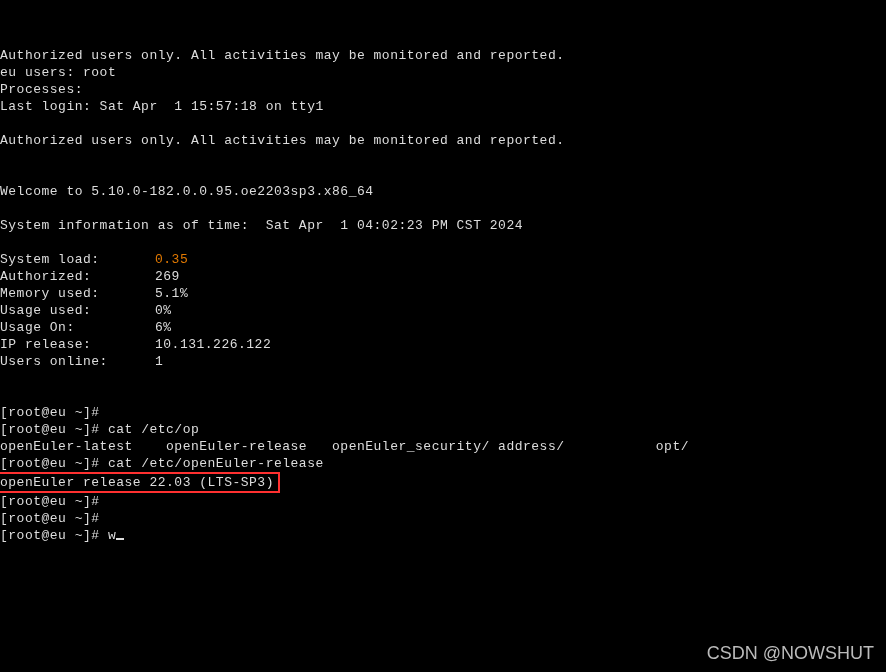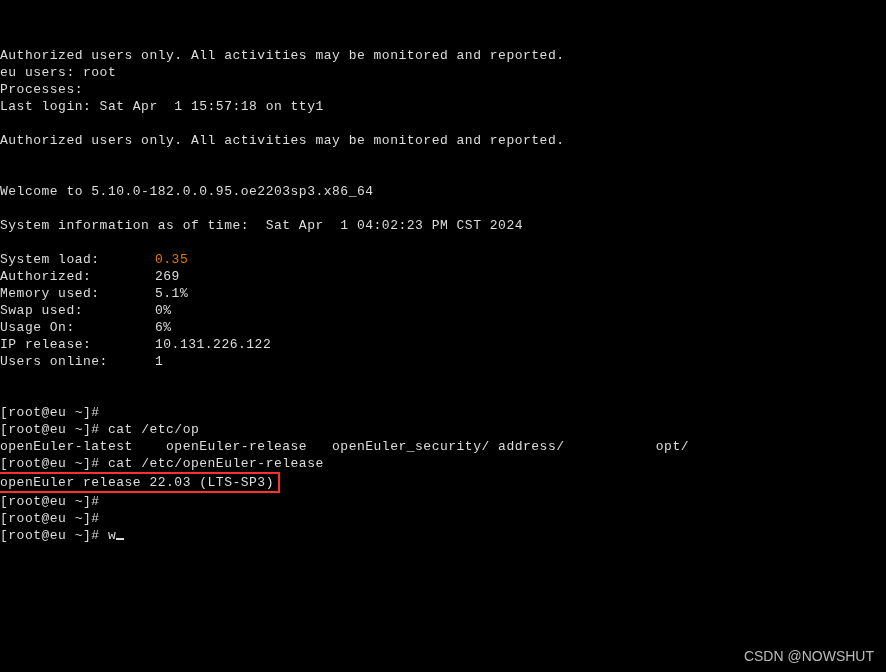--- a/index.html
+++ b/index.html
@@ -37,21 +37,21 @@
       width: 8px;
       border-bottom: 2px solid #ddd;
       margin-bottom: -1px;
     }
     .watermark {
       position: absolute;
       bottom: 8px;
       right: 12px;
       color: #bbb;
       font-family: Arial, sans-serif;
-      font-size: 14px;
+      font-size: 18px;
       letter-spacing: 0;
       text-align: center;
     }
     .info-row {
       display: inline-block;
     }
     .label-col {
       display: inline-block;
       width: 155px;
       font-family: Liberation Mono, monospace;
@@ -69,21 +69,21 @@
 <span>Authorized users only. All activities may be monitored and reported.</span>
 
 
 <span>Welcome to 5.10.0-182.0.0.95.oe2203sp3.x86_64</span>
 
 <span>System information as of time:  Sat Apr  1 04:02:23 PM CST 2024</span>
 
 <span class="info-row"><span class="label-col">System load:</span><span class="orange">0.35</span></span>
 <span class="info-row"><span class="label-col">Authorized:</span><span>269</span></span>
 <span class="info-row"><span class="label-col">Memory used:</span><span>5.1%</span></span>
-<span class="info-row"><span class="label-col">Swap used:</span><span>0%</span></span>
+<span class="info-row"><span class="label-col">Usage used:</span><span>0%</span></span>
 <span class="info-row"><span class="label-col">Usage On:</span><span>6%</span></span>
 <span class="info-row"><span class="label-col">IP release:</span><span>10.131.226.122</span></span>
 <span class="info-row"><span class="label-col">Users online:</span><span>1</span></span>
 
 
 <span>[root@eu ~]#</span>
 <span><span>[root@eu ~]#</span> <span>cat /etc/op</span></span>
 <span>openEuler-latest    openEuler-release   openEuler_security/ address/           opt/</span>
 <span><span>[root@eu ~]#</span> <span>cat /etc/openEuler-release</span></span>
 <span class="highlight-box"><span>openEuler release 22.03 (LTS-SP3)</span></span>

